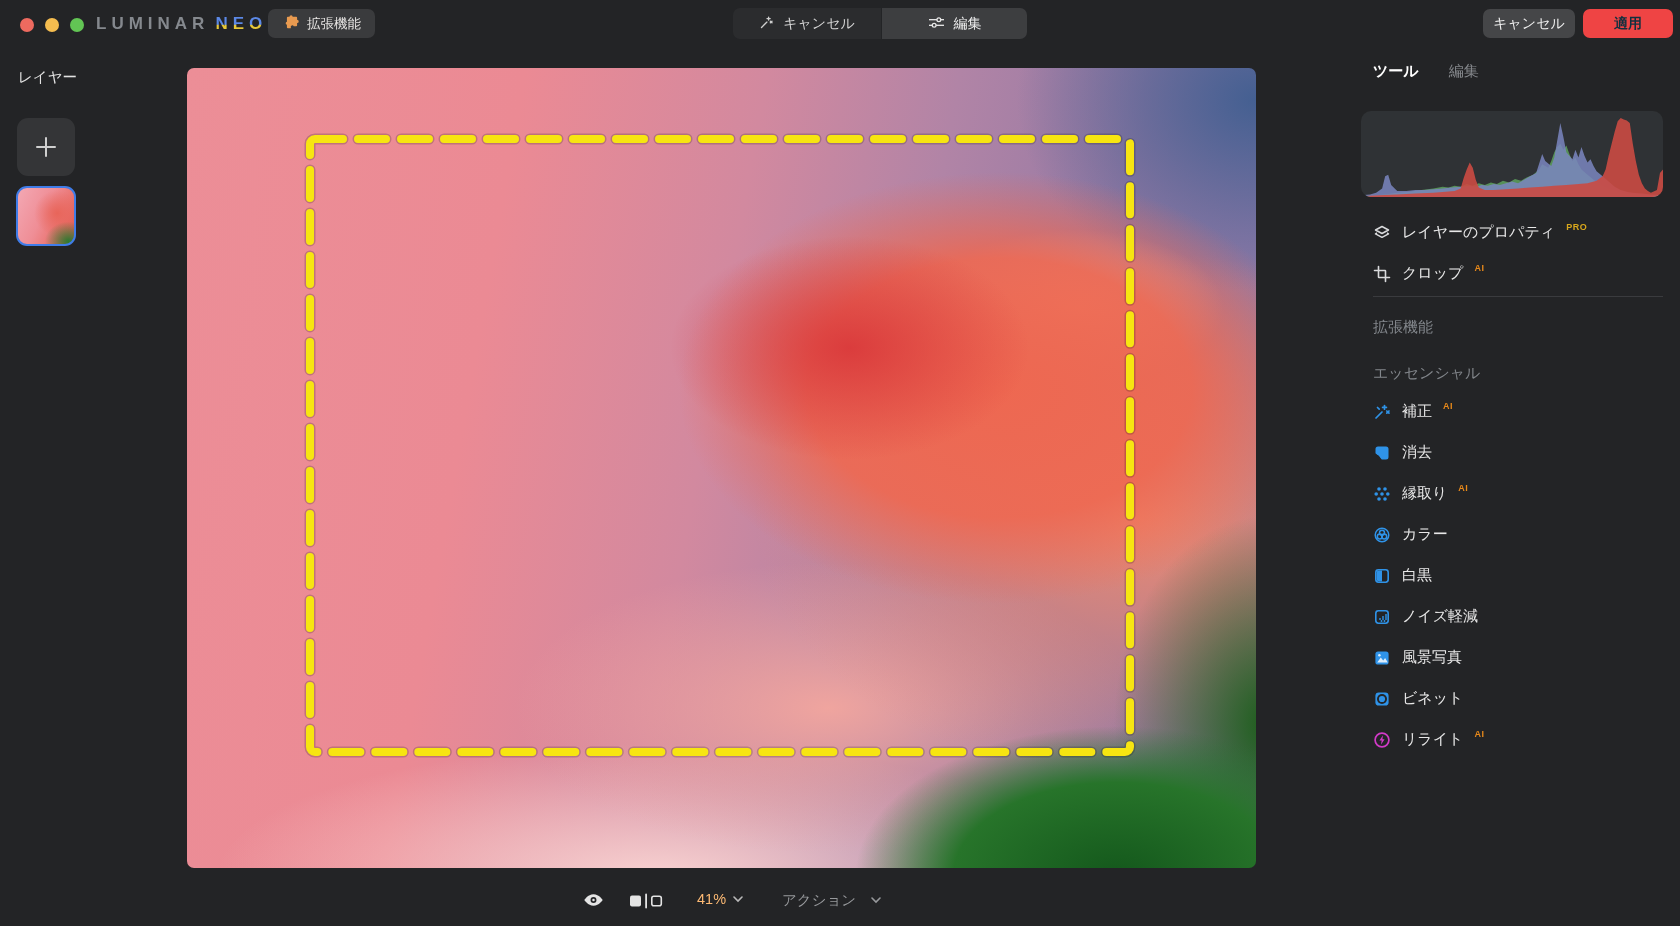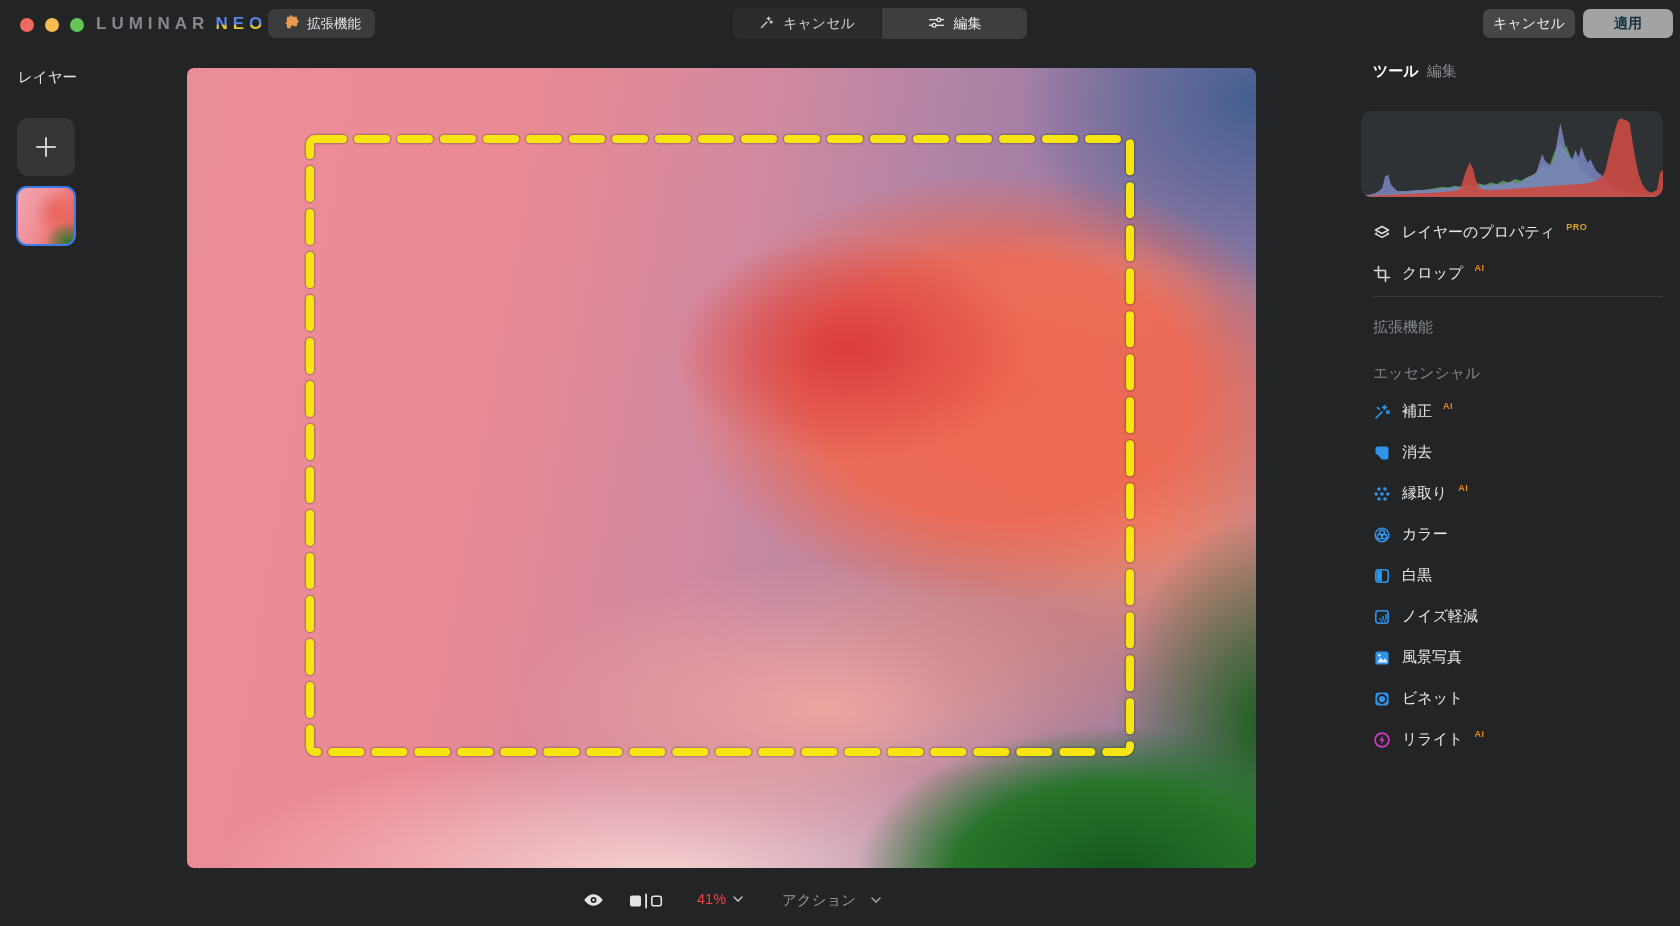--- a/index.html
+++ b/index.html
@@ -23,21 +23,21 @@
     color:#e6e4e2; font-size:13.5px; cursor:pointer; }
   .center-tabs { position:absolute; left:733px; top:8px; display:flex; }
   .tab-top { height:31px; display:flex; align-items:center; justify-content:center; gap:9px;
     font-size:14px; cursor:pointer; }
   .tab-presets { width:148px; background:#2b2c2e; border-radius:7px 0 0 7px; color:#d6d6d6; }
   .tab-edit { width:145px; background:#3d3e40; border-radius:0 7px 7px 0; color:#efefef; margin-left:1px; }
   .cancel-btn { position:absolute; left:1483px; top:9px; width:92px; height:29px;
     background:#454648; border-radius:7px; color:#f0f0f0; font-size:14px;
     display:flex; align-items:center; justify-content:center; cursor:pointer; }
   .apply-btn { position:absolute; left:1583px; top:9px; width:90px; height:29px;
-    background:#a3a3a3; border-radius:7px; color:#11303f; font-size:14px; font-weight:700;
+    background:#ef4444; border-radius:7px; color:#11303f; font-size:14px; font-weight:700;
     display:flex; align-items:center; justify-content:center; cursor:pointer; }
 
   
   .layers-title { position:absolute; left:18px; top:68px; color:#e2e2e2; font-size:14.5px; }
   .add-layer { position:absolute; left:17px; top:118px; width:58px; height:58px;
     background:#343537; border-radius:11px; display:flex; align-items:center; justify-content:center;
     cursor:pointer; }
   .layer-thumb { position:absolute; left:16px; top:186px; width:60px; height:60px;
     border:2px solid #3f7ce8; border-radius:11px; overflow:hidden; cursor:pointer;
     background:
@@ -59,26 +59,26 @@
       radial-gradient(55% 22% at 44% 101%, rgba(250,213,211,0.95) 0%, rgba(250,213,211,0) 75%),
       radial-gradient(32% 34% at 100% 4%, rgba(64,94,144,0.95) 0%, rgba(64,94,144,0) 70%),
       linear-gradient(100deg,#ec8e97 0%,#eb8a94 28%,#d2899f 48%,#b184a6 64%,#9579a4 80%,#8679aa 100%); }
   .selection-svg { position:absolute; left:0; top:0; width:100%; height:100%; }
 
   
   .bottom-bar { position:absolute; left:0; top:868px; width:1680px; height:58px; }
   .eye-btn { position:absolute; left:583px; top:24px; cursor:pointer; }
   .compare-btn { position:absolute; left:629px; top:25px; cursor:pointer; }
   .zoom-ctl { position:absolute; left:697px; top:23px; display:flex; align-items:center; gap:7px;
-    color:#ef4444; font-size:14.5px; cursor:pointer; }
+    color:#fdba74; font-size:14.5px; cursor:pointer; }
   .actions-ctl { position:absolute; left:782px; top:23px; display:flex; align-items:center; gap:15px;
     color:#97999c; font-size:14.5px; cursor:pointer; }
 
   
-  .rp-tabs { position:absolute; left:1373px; top:62px; display:flex; gap:8px; font-size:15px; }
+  .rp-tabs { position:absolute; left:1373px; top:62px; display:flex; gap:30px; font-size:15px; }
   .rp-tab-active { color:#ffffff; font-weight:700; cursor:pointer; }
   .rp-tab-inactive { color:#85888c; cursor:pointer; }
   .histogram { position:absolute; left:1361px; top:111px; width:302px; height:86px;
     background:#2f3235; border-radius:10px; overflow:hidden; }
   .histogram svg { display:block; width:100%; height:100%; }
 
   .tools-list { position:absolute; left:1373px; top:212px; width:300px; }
   .tool-row { height:41px; display:flex; align-items:center; gap:11px; cursor:pointer; }
   .tool-row .ticon { width:18px; height:18px; flex:0 0 18px; display:flex; }
   .tool-label { color:#e8e8e8; font-size:15px; }

